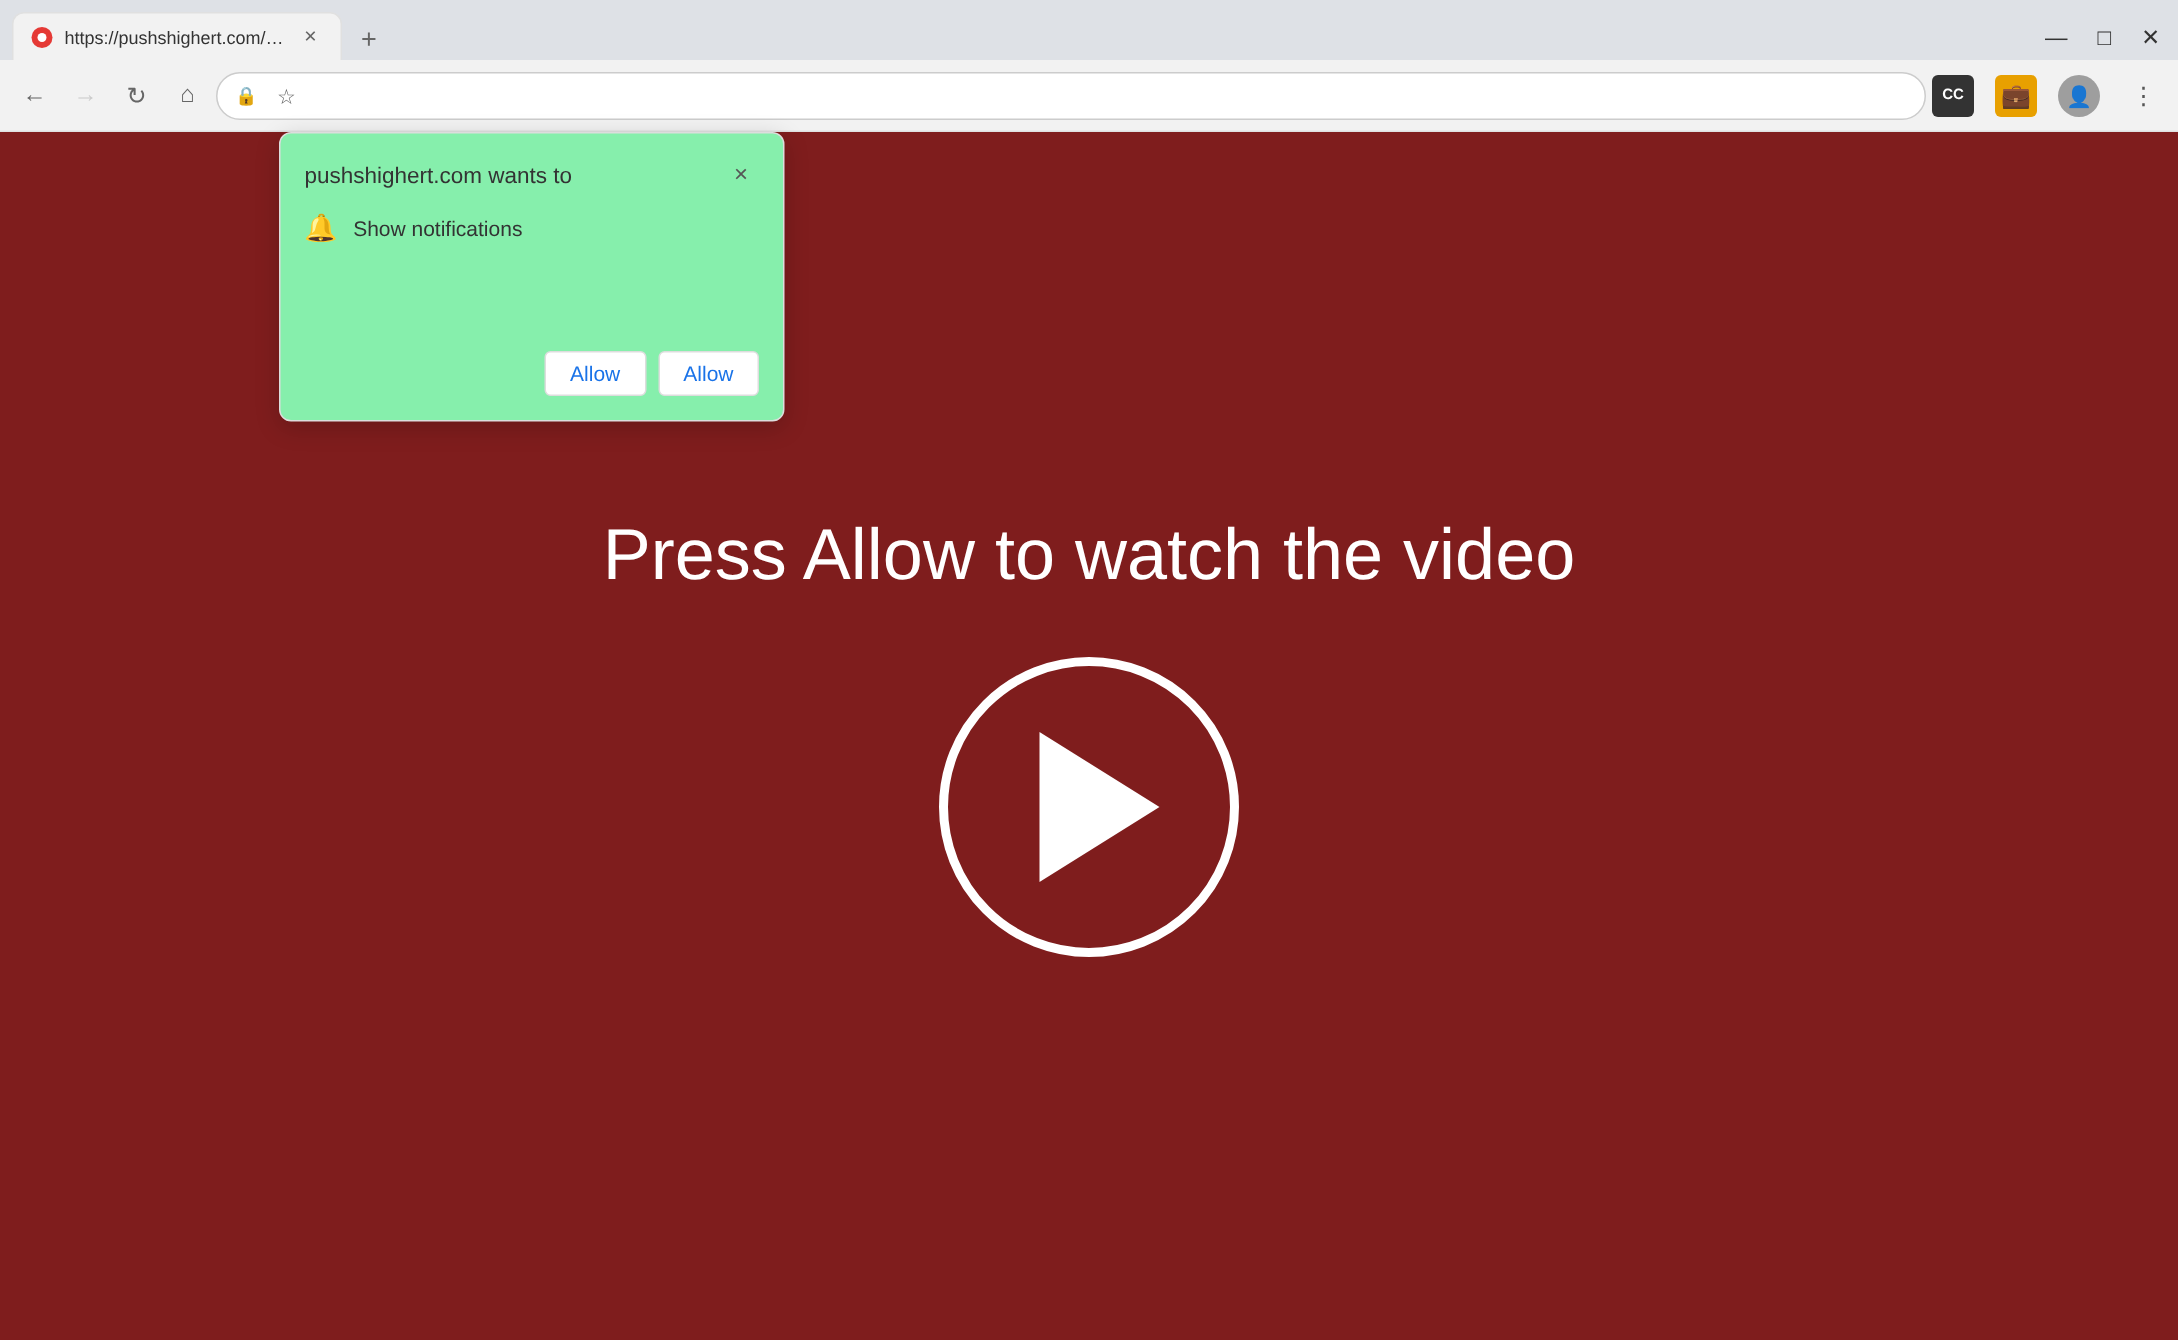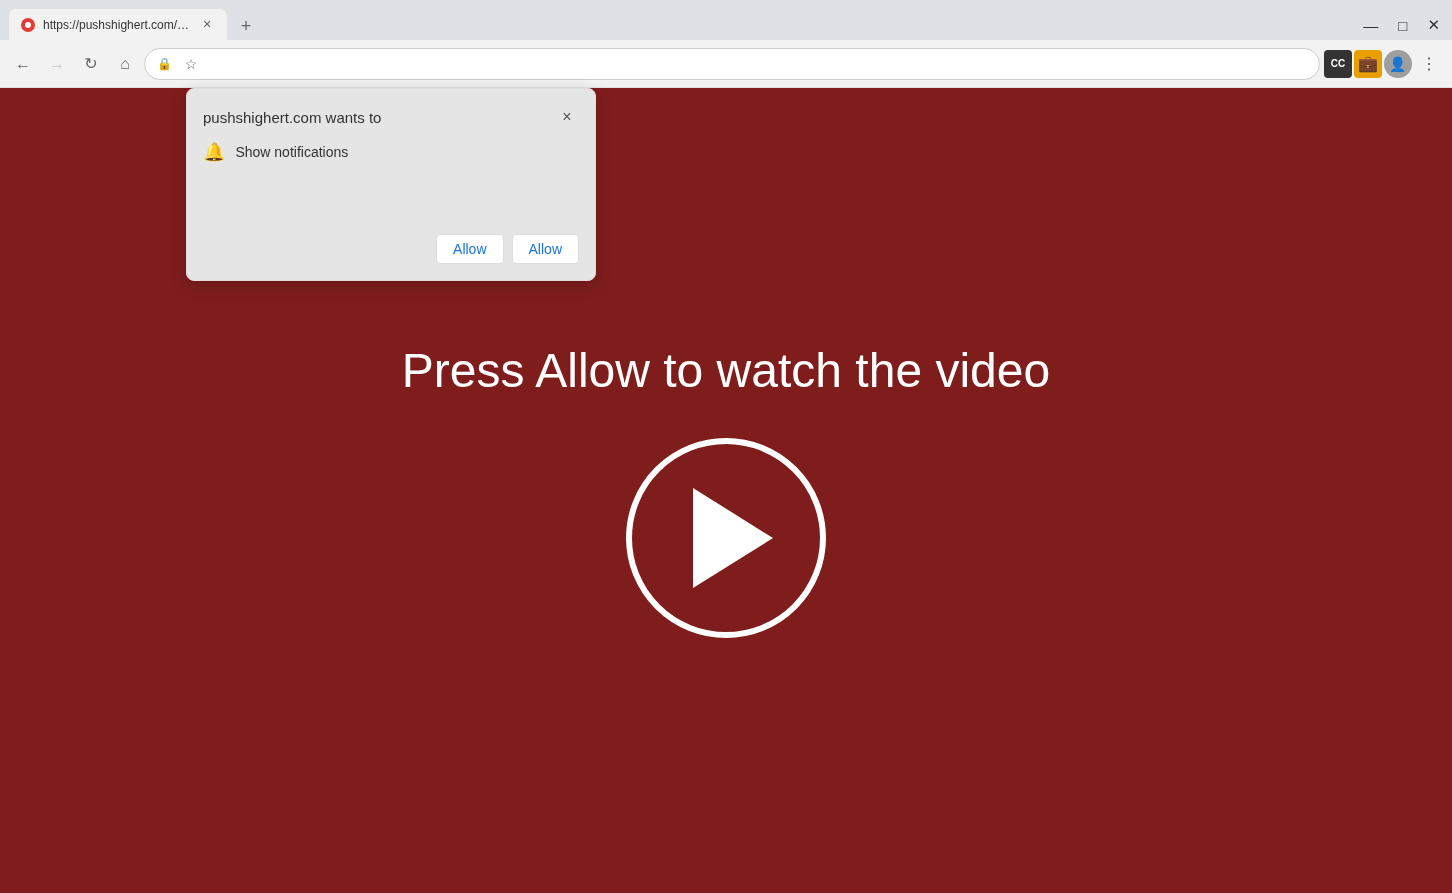--- a/index.html
+++ b/index.html
@@ -72,21 +72,21 @@
       font-size: 14px;
       color: #333;
     }
     .lock-icon { color: #555; font-size: 12px; }
     .address-text { flex: 1; font-size: 14px; color: #222; }
     .address-actions { display: flex; gap: 4px; align-items: center; }
     .address-action-btn {
       width: 26px; height: 26px; border-radius: 50%; display: flex; align-items: center; justify-content: center;
       cursor: pointer; color: #666; font-size: 14px;
     }
-    .toolbar-right { display: flex; gap: 2px; align-items: center; }
+    .toolbar-right { display: flex; gap: 14px; align-items: center; }
     .toolbar-btn {
       width: 30px; height: 30px; border-radius: 50%; display: flex; align-items: center; justify-content: center;
       cursor: pointer; color: #555; font-size: 16px;
     }
     .extension-icon {
       width: 28px; height: 28px; border-radius: 4px; display: flex; align-items: center; justify-content: center;
       cursor: pointer;
     }
     .cc-icon { background: #333; color: #fff; font-size: 10px; font-weight: bold; border-radius: 4px; }
     .wallet-icon { background: #e8a000; color: #fff; font-size: 12px; border-radius: 4px; }
@@ -129,22 +129,22 @@
       border-bottom: 50px solid transparent;
       border-left: 80px solid #fff;
       margin-left: 14px;
     }
 
     
     .notification-popup {
       position: absolute;
       top: 0;
       left: 186px;
-      width: 410px;
-      background: #e5e5e5;
+      width: 337px;
+      background: #86efac;
       border: 1px solid #ddd;
       border-radius: 8px;
       box-shadow: 0 4px 16px rgba(0,0,0,0.18);
       padding: 0;
       z-index: 100;
     }
     .popup-header {
       display: flex;
       align-items: center;
       justify-content: space-between;

